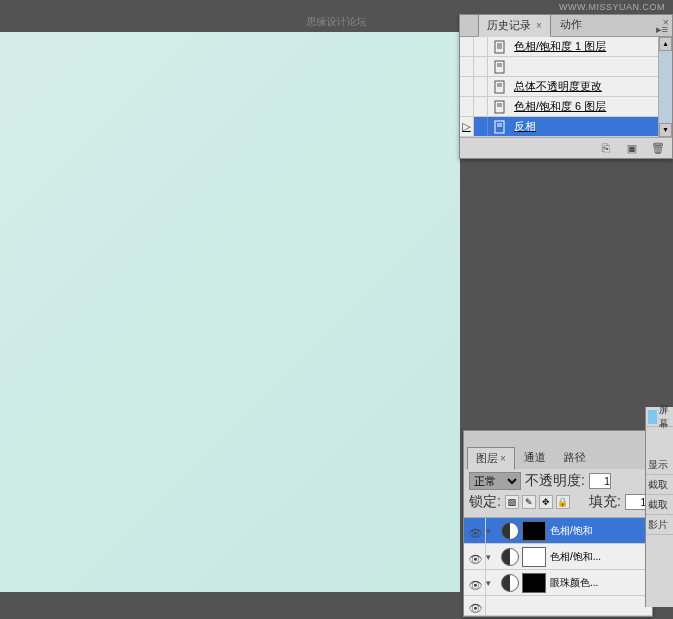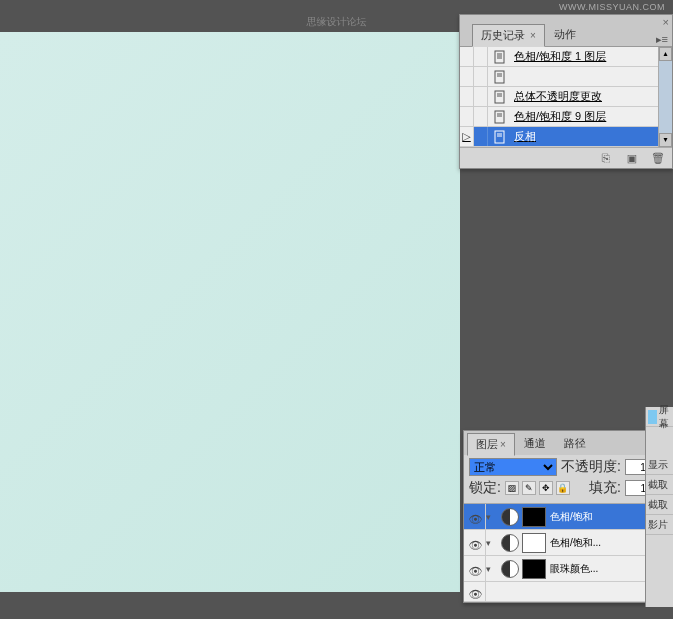--- a/index.html
+++ b/index.html
@@ -4,43 +4,43 @@
 <style>
 * { box-sizing: border-box; margin: 0; padding: 0; font-family: "Microsoft YaHei", sans-serif; }
 body { width: 673px; height: 619px; background: #535353; overflow: hidden; position: relative; }
 .canvas-area { position: absolute; left: 0; top: 32px; width: 460px; height: 560px; background: linear-gradient(135deg, #d4ede9 0%, #c8e8e2 100%); }
 .title-bar { position: absolute; top: 0; left: 0; right: 0; height: 14px; text-align: center; font-size: 10px; color: #888; padding-top: 15px; }
 .watermark { position: absolute; top: 2px; right: 8px; font-size: 9px; color: #aaa; letter-spacing: 0.5px; }
 .panel { position: absolute; background: #d6d6d6; border: 1px solid #888; font-size: 11px; box-shadow: 0 2px 4px rgba(0,0,0,0.3); }
 
 
 .history-panel { left: 458; top: 14px; width: 214px; }
-.panel-tabs { display: flex; background: #c8c8c8; border-bottom: 1px solid #999; height: 32px; align-items: flex-end; padding-left: 12px; }
+.panel-tabs { display: flex; background: #c8c8c8; border-bottom: 1px solid #999; height: 22px; align-items: flex-end; padding-left: 18px; }
 .tab { padding: 3px 8px; font-size: 11px; color: #333; border: 1px solid transparent; cursor: pointer; }
 .tab.active { background: #d6d6d6; border: 1px solid #888; border-bottom-color: #d6d6d6; margin-bottom: -1px; }
 .tab-close { font-size: 10px; margin-left: 2px; color: #666; }
 .history-list { background: #efefef; }
 .history-row { display: flex; align-items: center; height: 20px; border-bottom: 1px solid #ccc; }
 .history-row.selected { background: #3875d7; color: #fff; }
 .hcol { width: 14px; height: 100%; border-right: 1px solid #ccc; display: flex; align-items: center; justify-content: center; }
 .hicon { width: 16px; height: 16px; margin: 0 4px; display: flex; align-items: center; justify-content: center; }
 .hlabel { flex: 1; padding-left: 2px; font-size: 11px; }
 .history-scroll { width: 14px; background: #d0d0d0; border-left: 1px solid #aaa; display: flex; flex-direction: column; }
 .scroll-up, .scroll-down { height: 14px; background: #ccc; border: 1px solid #999; font-size: 8px; text-align: center; line-height: 12px; }
 .hlist-wrap { display: flex; }
 .hlist-body { flex: 1; text-decoration: underline; }
 .panel-footer { display: flex; justify-content: flex-end; gap: 10px; padding: 3px 6px; background: #d6d6d6; border-top: 1px solid #aaa; }
 .foot-icon { width: 16px; height: 14px; display: flex; align-items: center; justify-content: center; color: #555; }
 
 
 .layers-panel { left: 463px; top: 430px; width: 190px; }
-.layers-tabs { display: flex; background: #c8c8c8; padding: 2px 3px 0 3px; height: 24px; align-items: flex-end; }
+.layers-tabs { display: flex; background: #c8c8c8; padding: 2px 3px 0 3px; height: 38px; align-items: flex-end; }
 .layer-controls { padding: 3px 5px; border-bottom: 1px solid #aaa; background: #d6d6d6; }
 .ctrl-row { display: flex; align-items: center; gap: 4px; margin-bottom: 3px; }
-.select-blend { width: 88px; height: 18px; font-size: 11px; background: #3b82f6; border: 1px solid #888; }
+.select-blend { width: 52px; height: 18px; font-size: 11px; background: #a3a3a3; border: 1px solid #888; }
 .opacity-label { font-size: 14px; color: #333; }
 .opacity-input { width: 22px; height: 16px; font-size: 10px; border: 1px solid #888; text-align: right; background: #fff; }
 .lock-icons { display: flex; gap: 3px; align-items: center; }
 .lock-icon { width: 14px; height: 14px; border: 1px solid #aaa; background: #e8e8e8; font-size: 9px; display: flex; align-items: center; justify-content: center; }
 .layer-list { background: #efefef; }
 .layer-row { display: flex; align-items: center; height: 26px; border-bottom: 1px solid #ccc; }
 .layer-row.selected { background: #3875d7; color: #fff; }
 .vis-col { width: 22px; height: 100%; border-right: 1px solid #ccc; display: flex; align-items: center; justify-content: center; }
 .eye { width: 12px; height: 8px; font-size: 11px; color: #444; }
 .adj-icon { width: 18px; height: 18px; border-radius: 50%; background: linear-gradient(90deg, #333 50%, #fff 50%); margin: 0 3px; border: 1px solid #666; }
@@ -121,21 +121,21 @@
       <div class="history-row">
         <div class="hcol"></div>
           <div class="hcol"></div>
         <div class="hicon">
           <svg class="doc-icon" viewBox="0 0 14 14">
               <rect x="2" y="1" width="9" height="12" fill="none" stroke="#555"></rect>
               <line x1="4" y1="4" x2="9" y2="4" stroke="#555"></line>
               <line x1="4" y1="6" x2="9" y2="6" stroke="#555"></line>
             </svg>
         </div>
-        <div class="hlabel">色相/饱和度 9 图层</div>
+        <div class="hlabel">色相/饱和度 6 图层</div>
       </div>
       <div class="history-row selected">
         <div class="hcol" style="background:#efefef; color:#333;">▷</div>
         <div class="hcol" style="border-right-color:#5a8edb;"></div>
         <div class="hicon">
           <svg class="doc-icon" viewBox="0 0 14 14">
               <rect x="2" y="1" width="9" height="12" fill="none" stroke="#fff"></rect>
               <line x1="4" y1="4" x2="9" y2="4" stroke="#fff"></line>
               <line x1="4" y1="6" x2="9" y2="6" stroke="#fff"></line>
             </svg>

